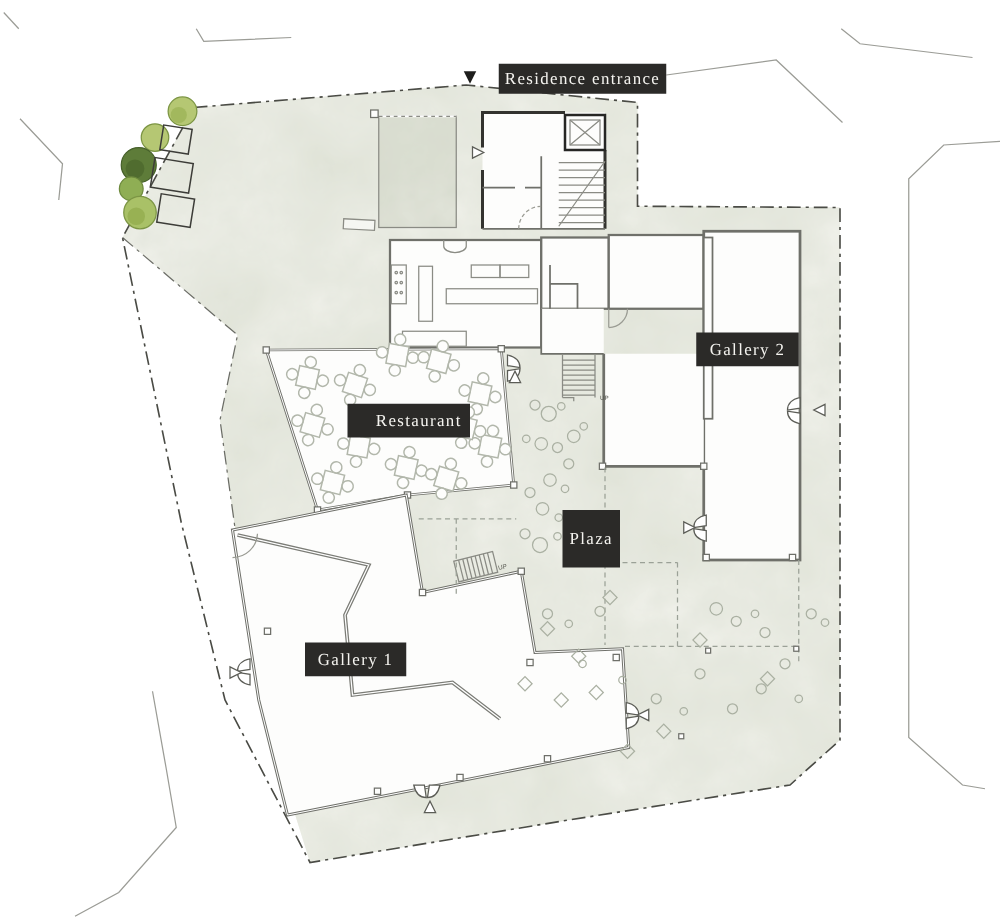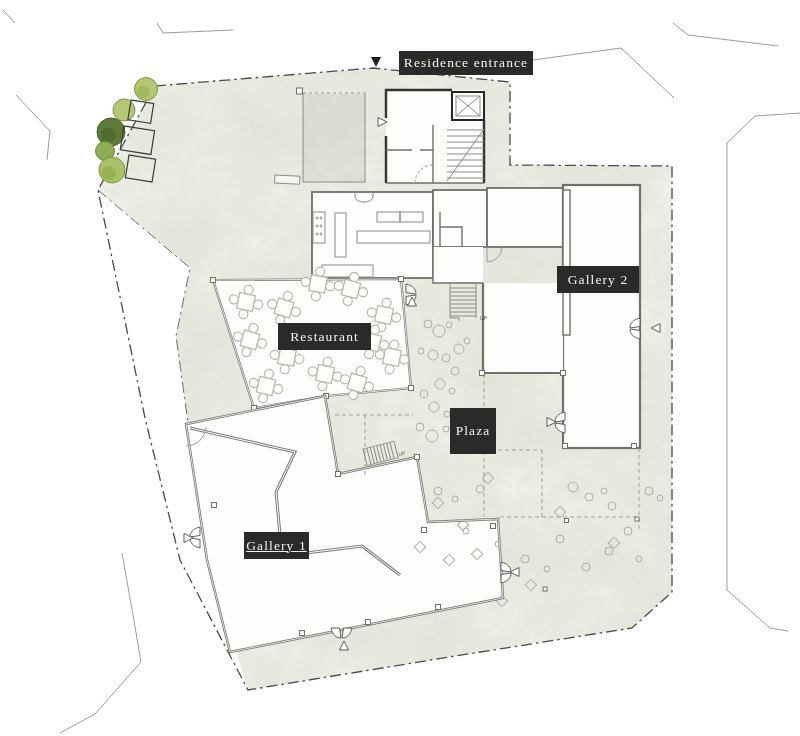--- a/index.html
+++ b/index.html
@@ -290,16 +290,16 @@
         <use href="#dia" transform="translate(502,601)"></use>
     <use href="#dia" transform="translate(560,512)"></use>
         <use href="#dia" transform="translate(614,543)"></use>
   </g>
 
   <polygon points="371,57 381,57 376,67" fill="#1e1e1c"></polygon>
 </svg>
 
 <div class="plan-label" style="left:399px;top:51px;width:134px;height:24px;">Residence entrance</div>
 <div class="plan-label" style="left:533px;top:266px;width:82px;height:27px;margin-left:24px;">Gallery 2</div>
-<div class="plan-label" style="left:278px;top:323px;width:93px;height:27px;">Restaurant</div>
+<div class="plan-label" style="left:278px;top:323px;width:82px;height:27px;padding-left:16px;">Restaurant</div>
 <div class="plan-label" style="left:450px;top:408px;width:46px;height:46px;">Plaza</div>
-<div class="plan-label" style="left:244px;top:532px;width:65px;height:27px;text-decoration:underline;">Gallery 1</div>
+<div class="plan-label" style="left:244px;top:514px;width:81px;height:27px;">Gallery 1</div>
 </div>
 
 </body></html>

